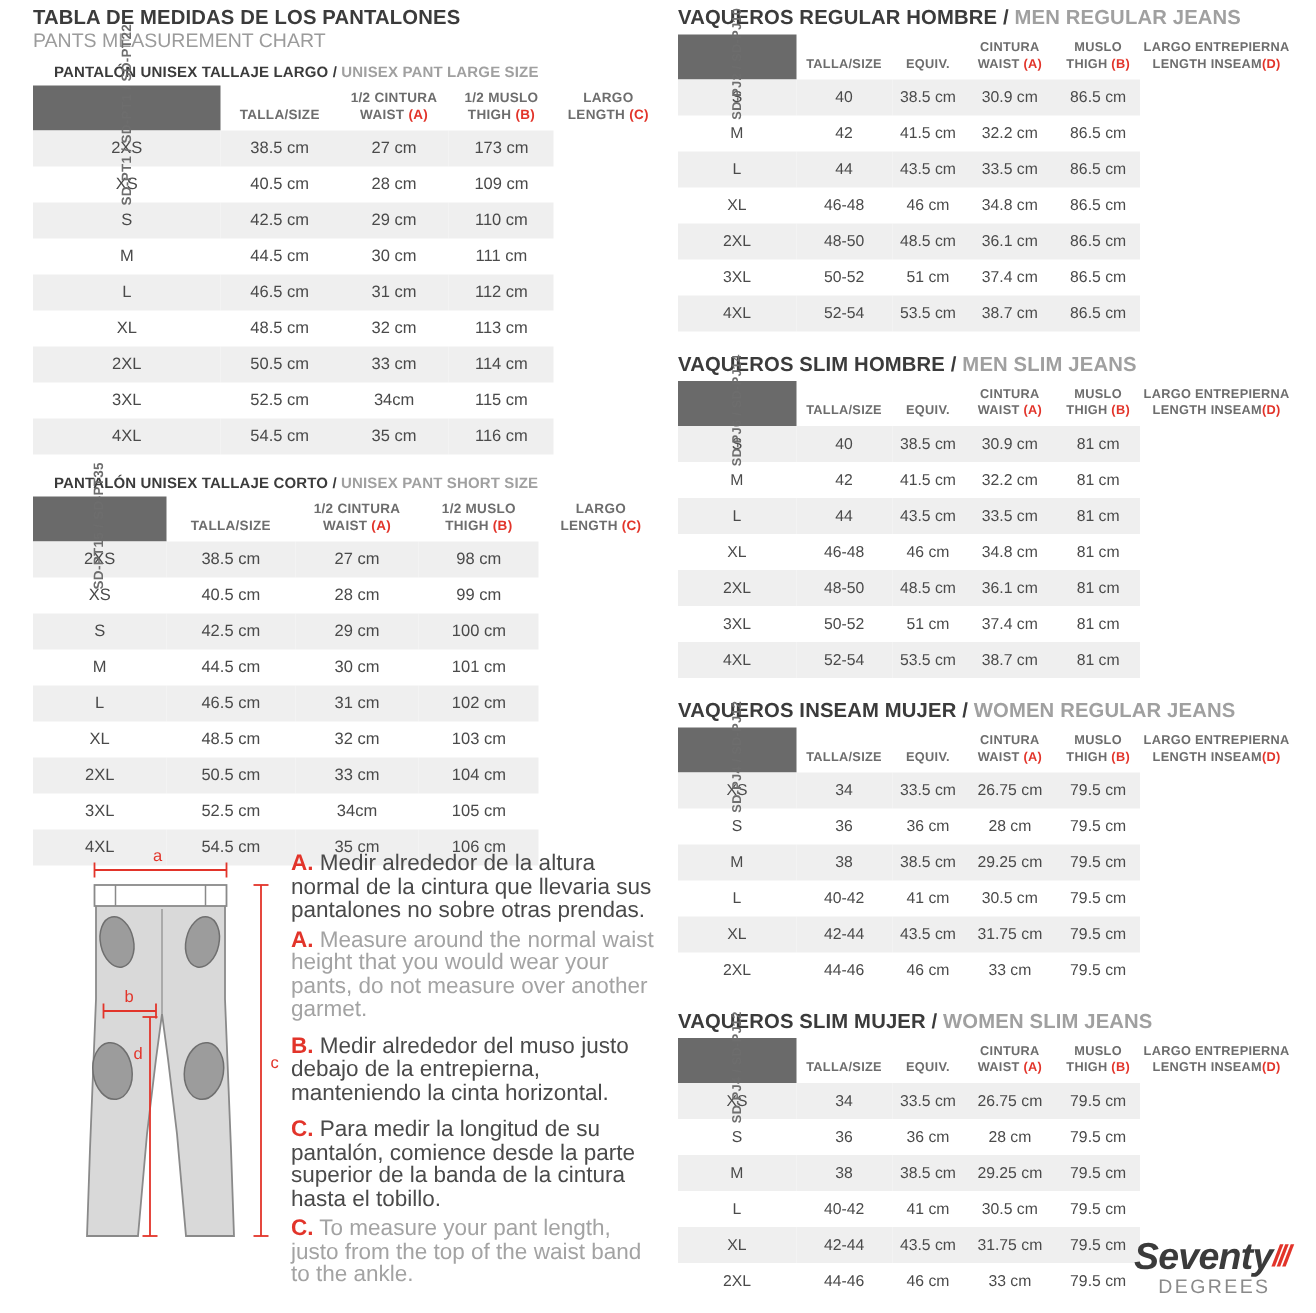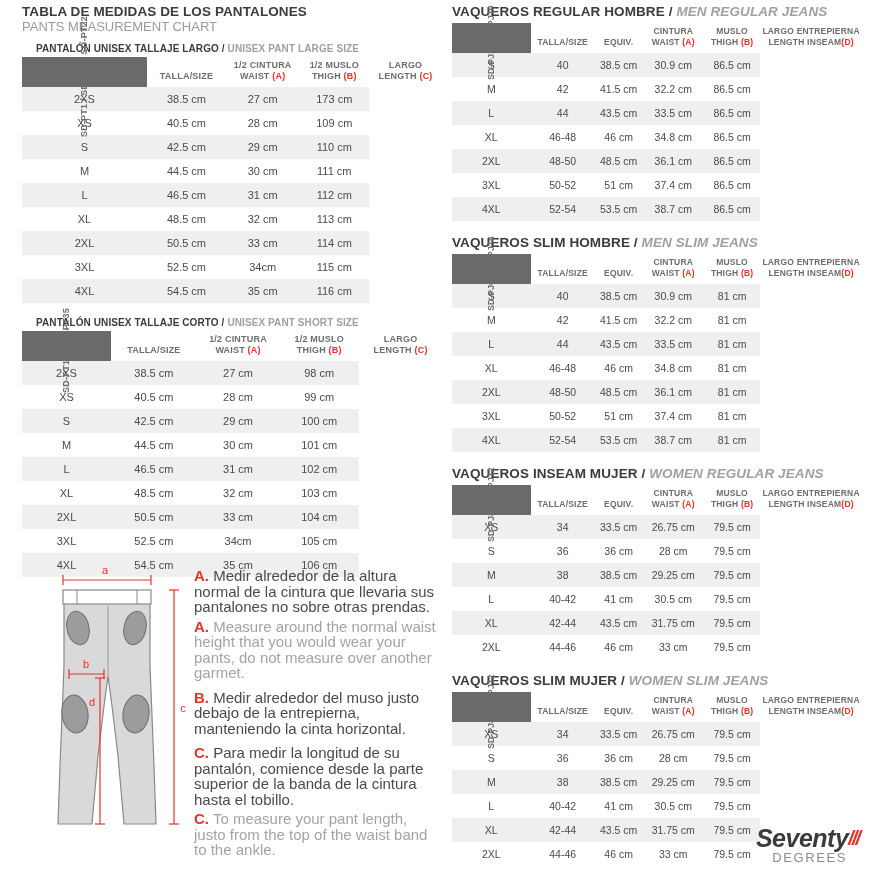--- a/index.html
+++ b/index.html
@@ -47,21 +47,21 @@
     margin-left: 14px;
   }
   .sec-title .grey { color: #a0a0a0; font-weight: bold; }
   .rt-title {
     font-size: 13.5px;
     font-weight: bold;
     color: #3b3b3b;
     letter-spacing: .1px;
     margin-bottom: 4px;
   }
-  .rt-title .grey { color: #a0a0a0; font-style: italic; }
+  .rt-title .grey { color: #a0a0a0; }
   
   table.meas {
     border-collapse: collapse;
     width: 100%;
     font-size: 10.5px;
   }
   table.meas th, table.meas td {
     text-align: center;
     padding: 0;
     border: 0;

